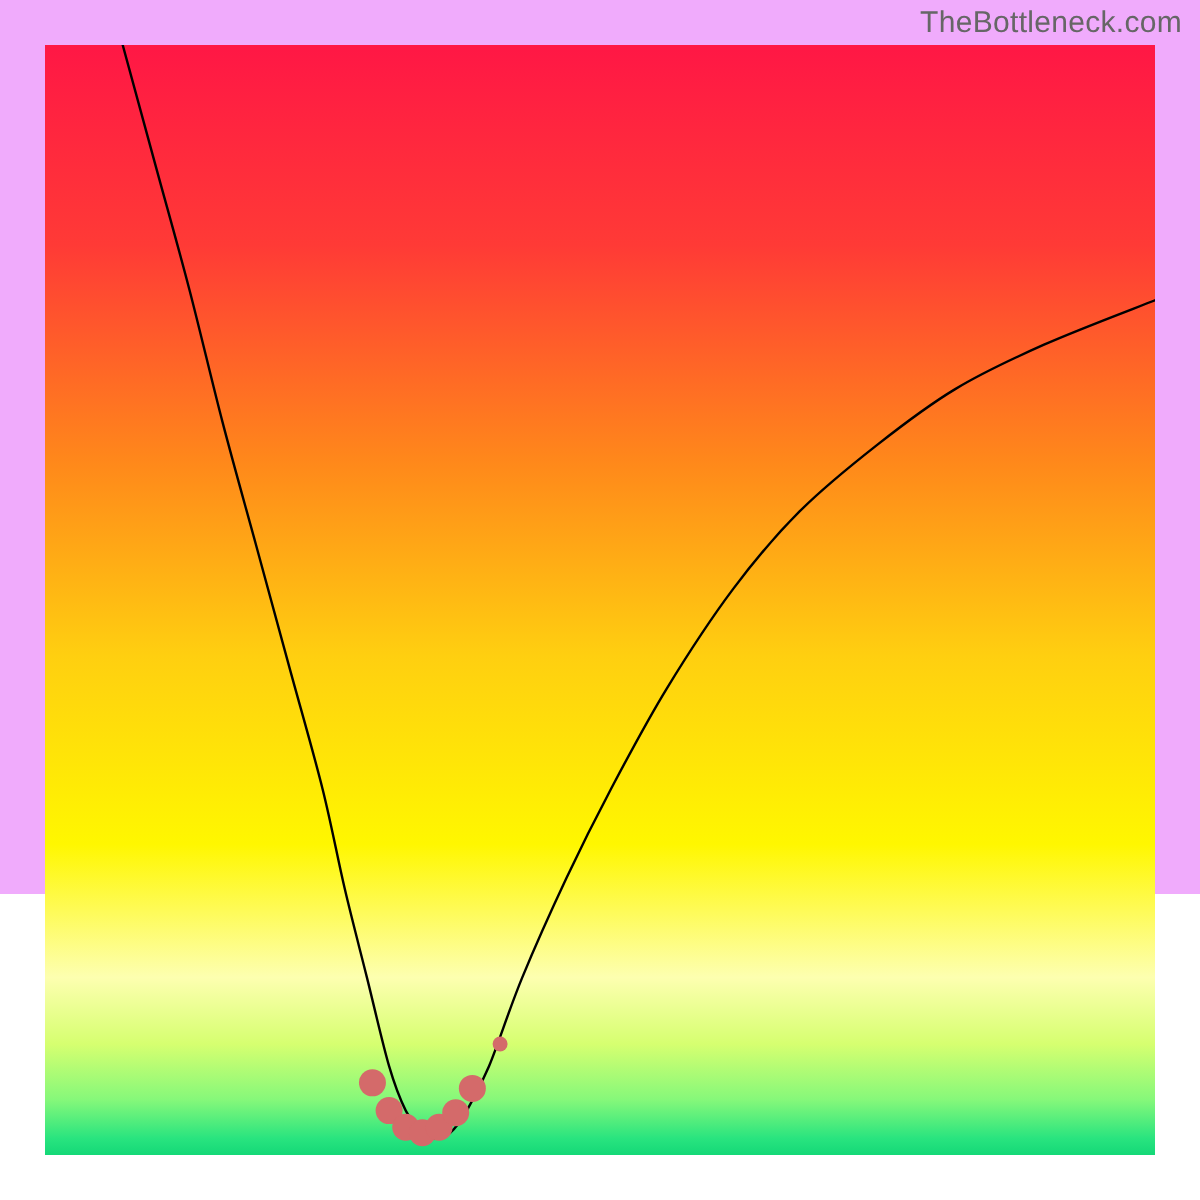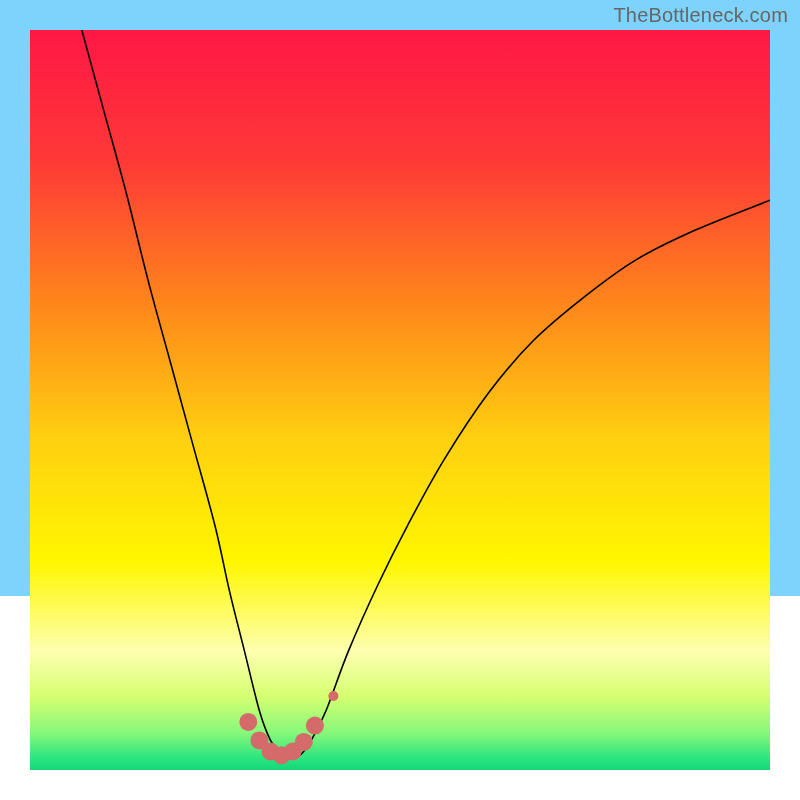--- a/index.html
+++ b/index.html
@@ -6,21 +6,21 @@
     margin: 0;
     padding: 0;
     width: 800px;
     height: 800px;
     overflow: hidden;
     font-family: Arial, Helvetica, sans-serif;
   }
   .frame {
     width: 800px;
     height: 596px;
-    background: #7dd3fc;
+    background: #f0abfc;
     position: relative;
   }
   .watermark {
     position: absolute;
     top: 4px;
     right: 12px;
     color: #666;
     font-size: 20px;
     font-weight: 500;
     letter-spacing: 0.2px;

